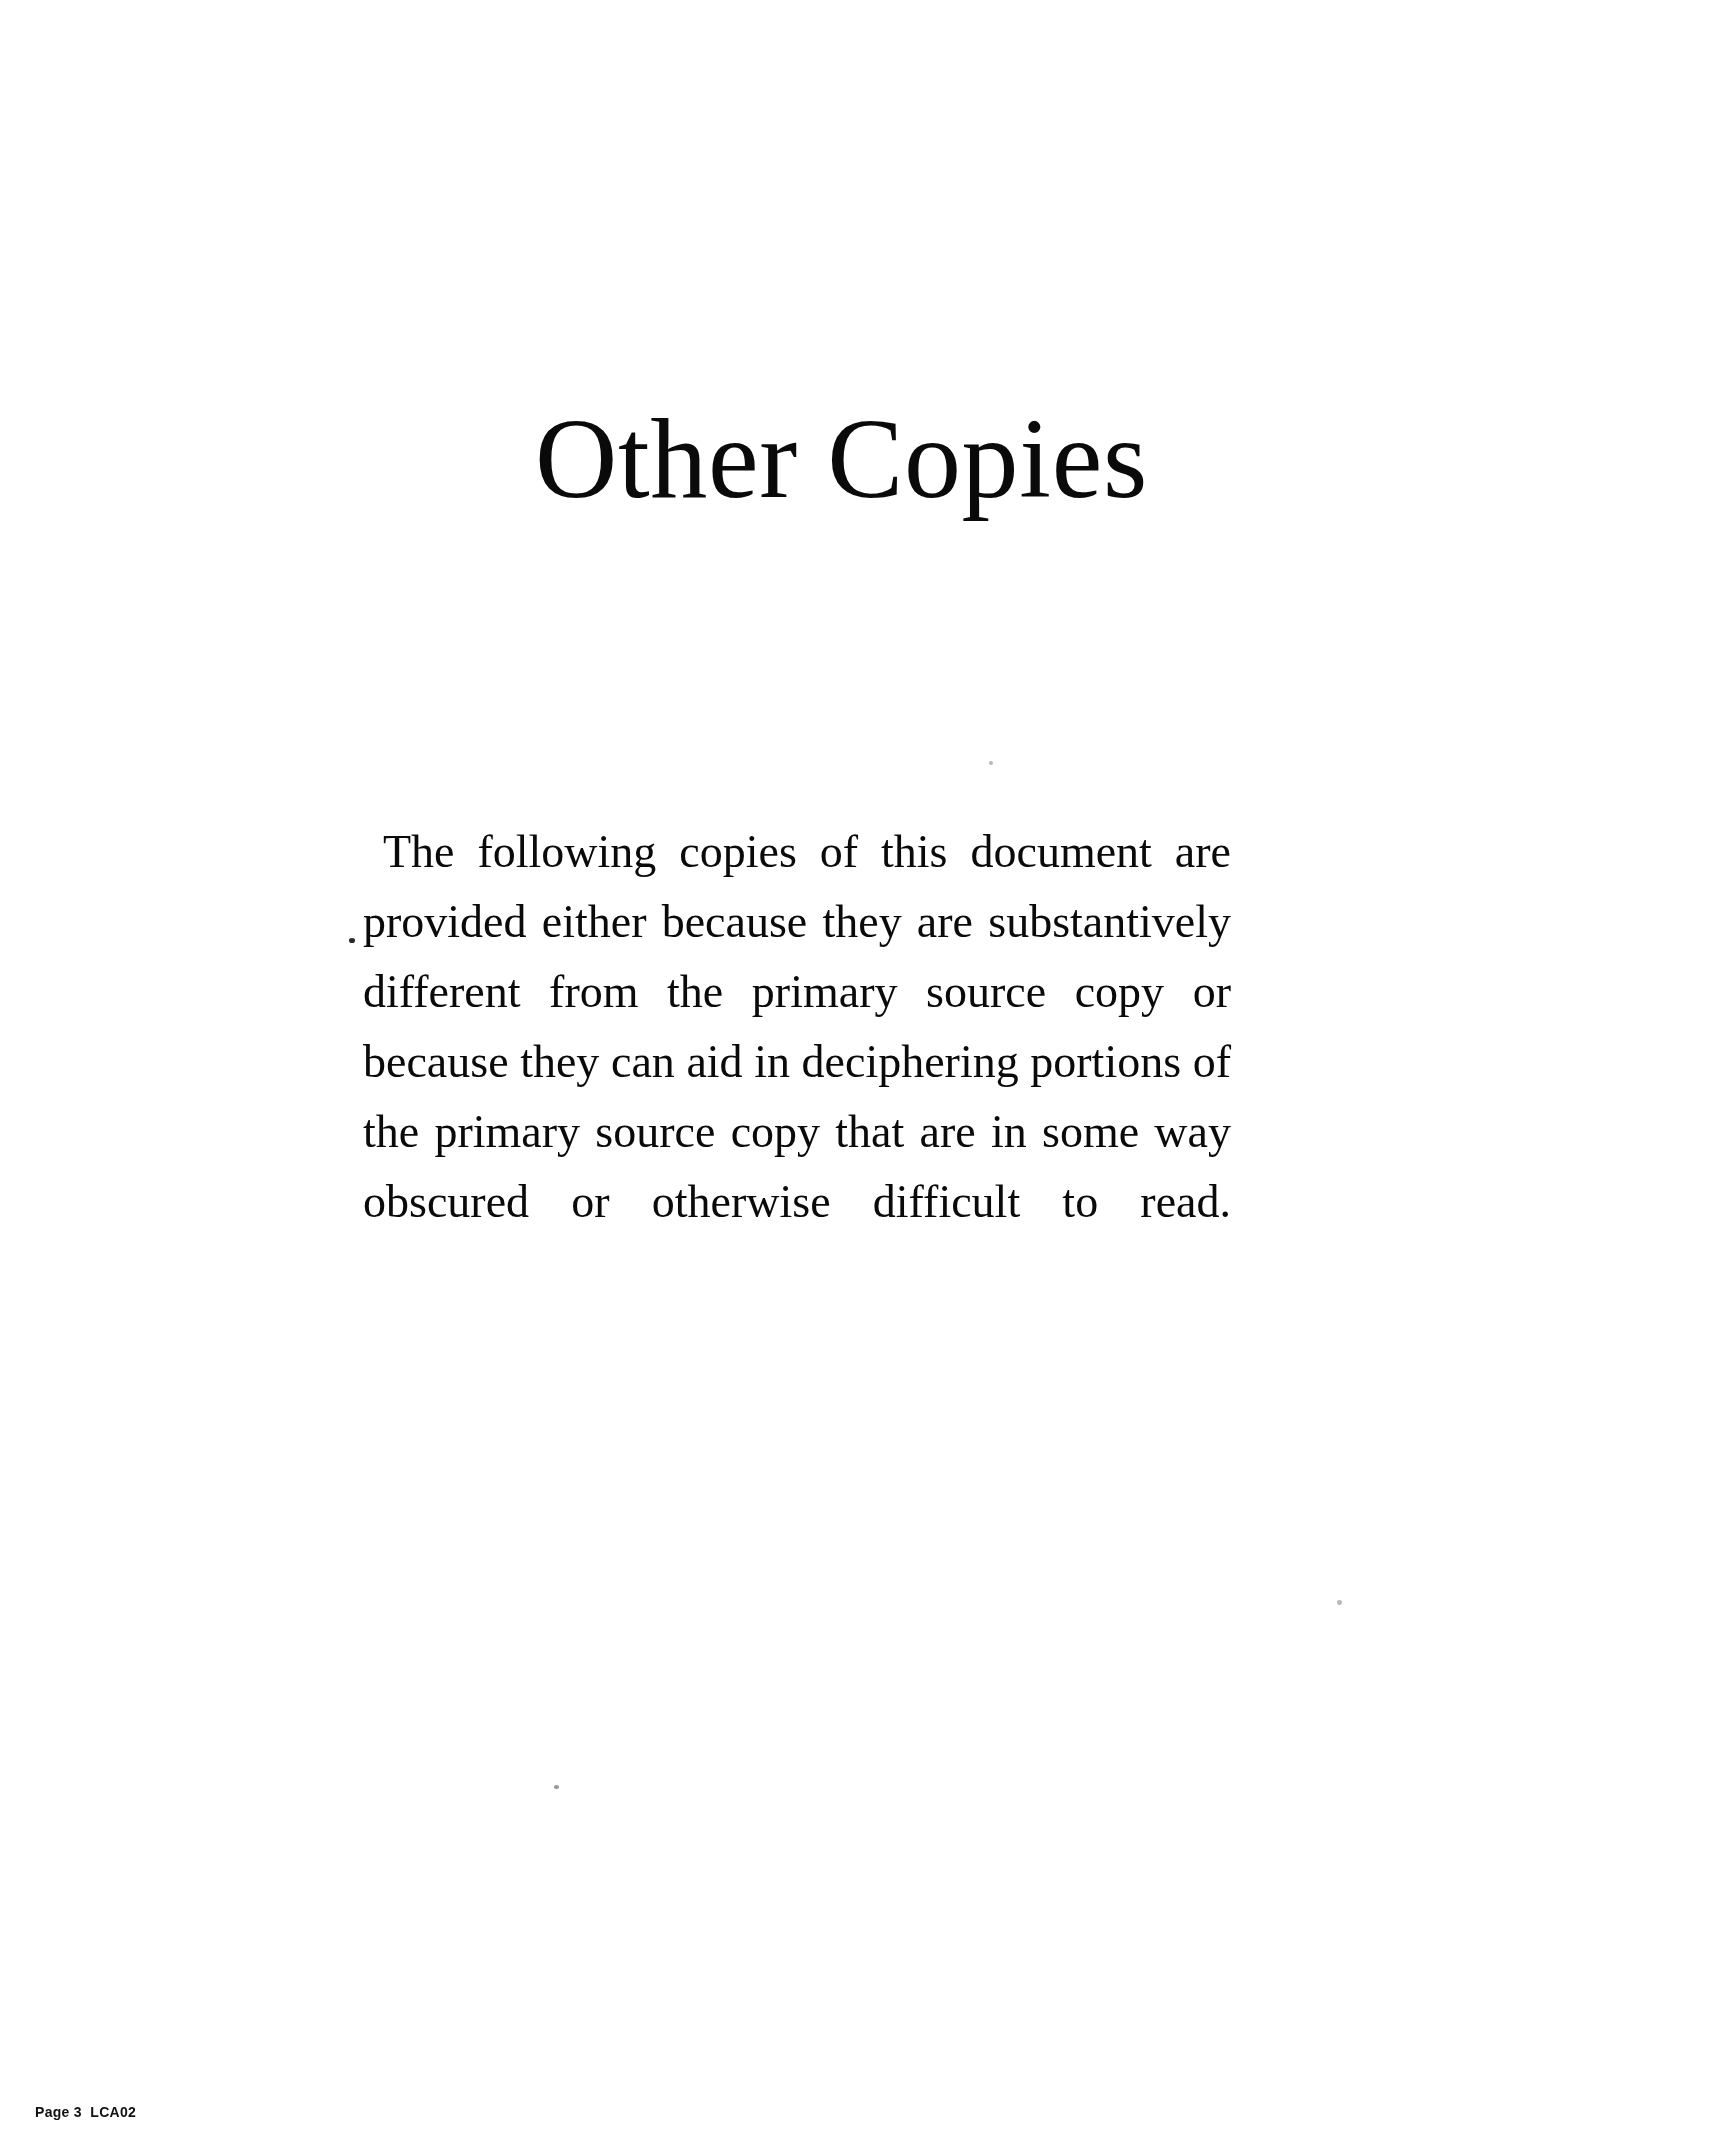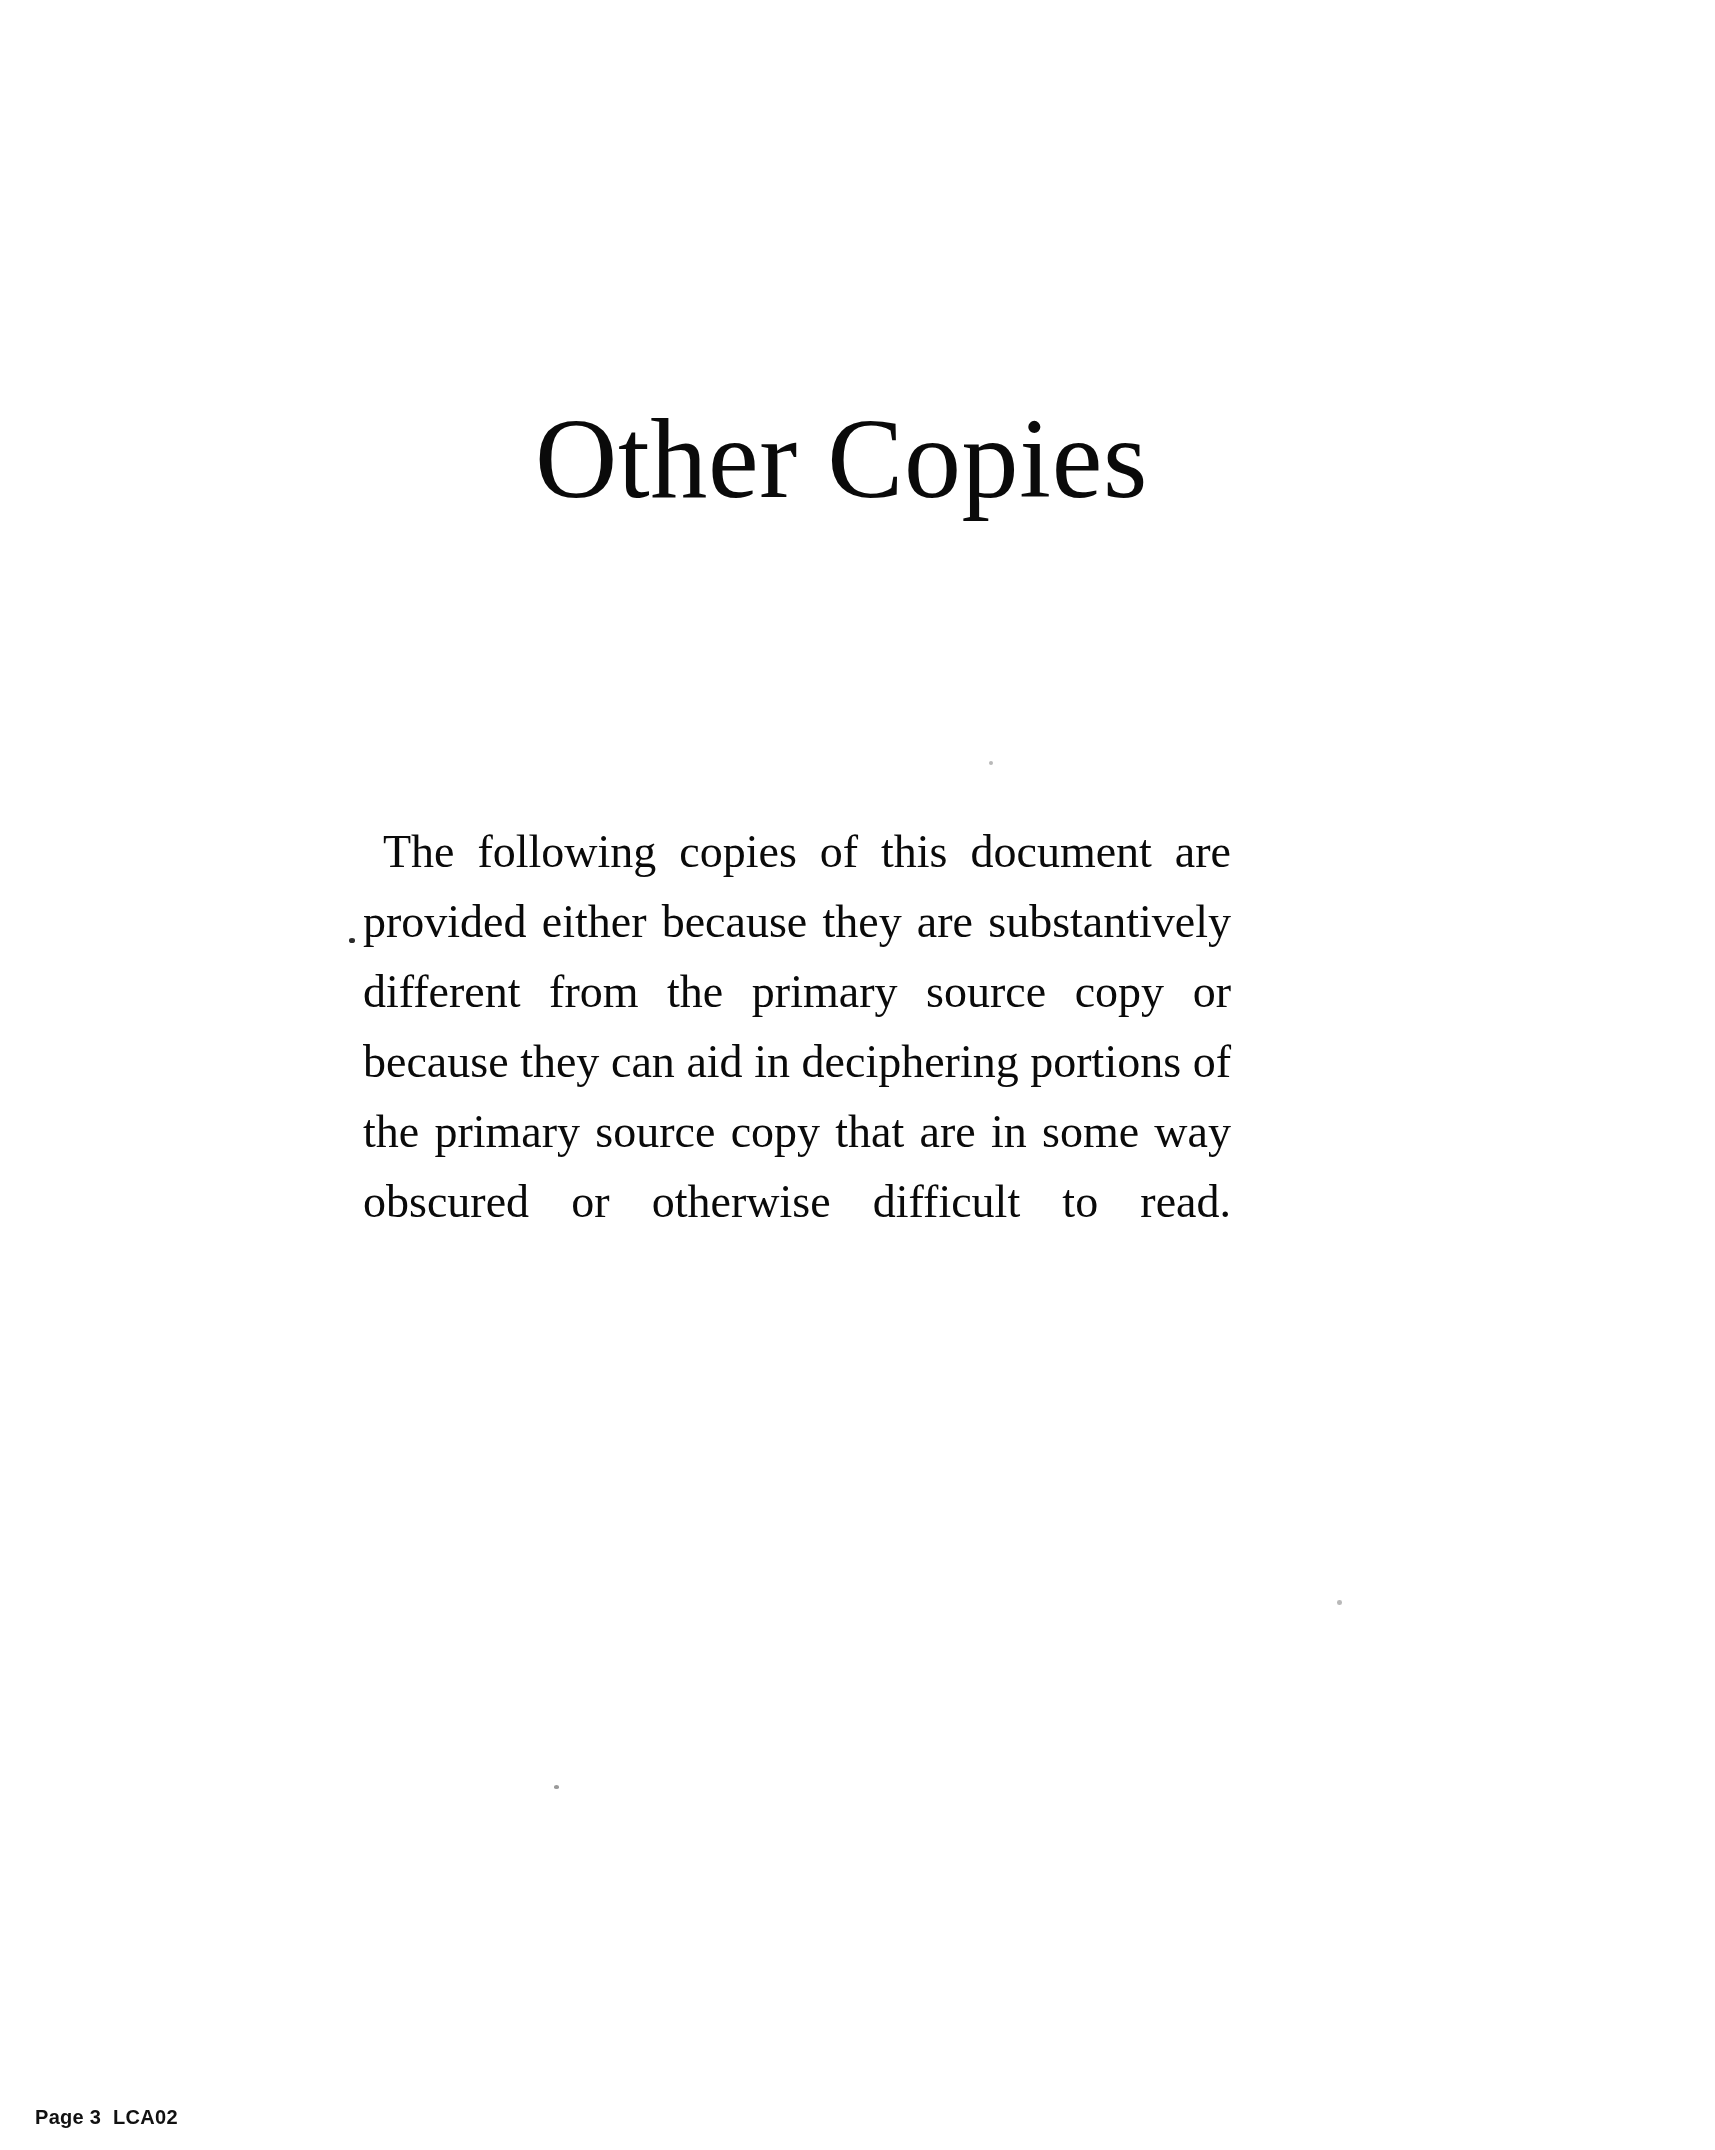--- a/index.html
+++ b/index.html
@@ -58,23 +58,23 @@
   
   .body-block p::after {
     content: "";
     display: inline-block;
     width: 100%;
   }
 
   .footer {
     position: absolute;
     left: 35px;
-    bottom: 22px;
+    bottom: 31px;
     font-family: "Liberation Sans", sans-serif;
-    font-size: 20px;
+    font-size: 14px;
     font-weight: 700;
     letter-spacing: 0.3px;
     color: #111111;
     white-space: pre;
   }
 
   
   .speck {
     position: absolute;
     background: #b9b9b9;

